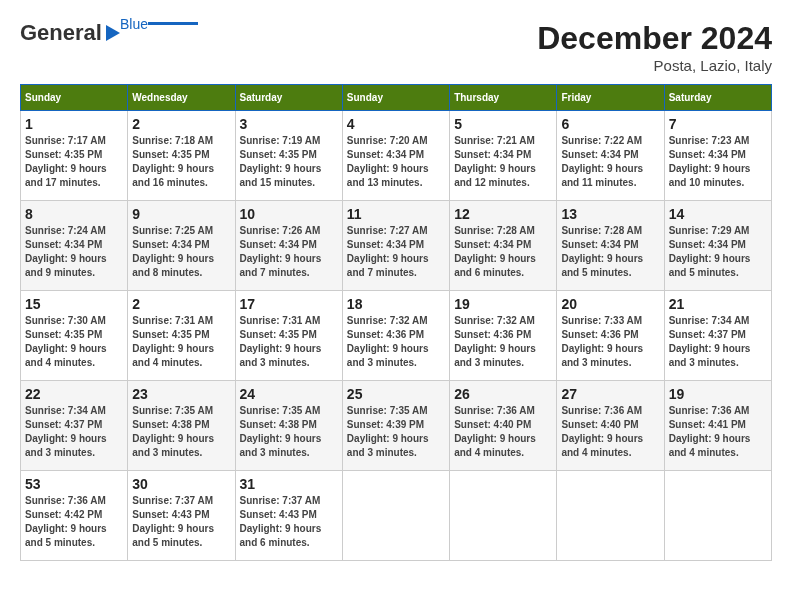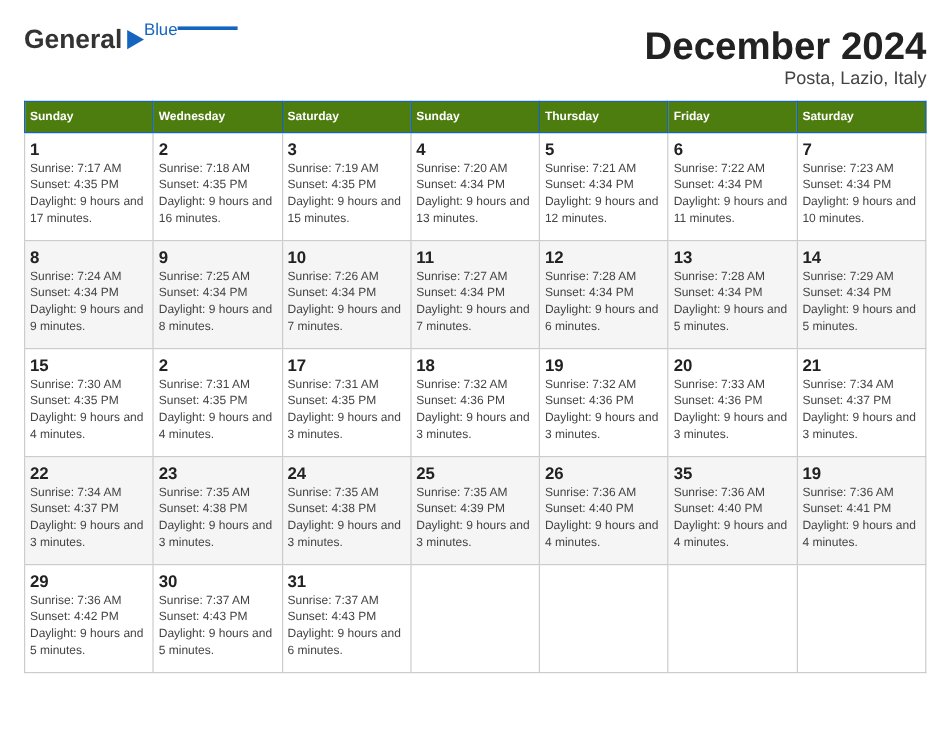--- a/index.html
+++ b/index.html
@@ -81,20 +81,21 @@
       font-size: 14px;
       font-weight: bold;
       color: #222;
       display: block;
       margin-bottom: 2px;
     }
     .day-info {
       font-size: 10px;
       color: #444;
       line-height: 1.4;
+      font-weight: bold;
     }
     .empty-cell {
       background: #f5f5f5;
     }
   </style>
 </head>
 <body>
 
 <div class="header">
   <div class="logo">
@@ -150,25 +151,25 @@
         <td><span class="day-num">19</span><span class="day-info">Sunrise: 7:32 AM<br>Sunset: 4:36 PM<br>Daylight: 9 hours and 3 minutes.</span></td>
         <td><span class="day-num">20</span><span class="day-info">Sunrise: 7:33 AM<br>Sunset: 4:36 PM<br>Daylight: 9 hours and 3 minutes.</span></td>
         <td><span class="day-num">21</span><span class="day-info">Sunrise: 7:34 AM<br>Sunset: 4:37 PM<br>Daylight: 9 hours and 3 minutes.</span></td>
       </tr>
       <tr>
         <td><span class="day-num">22</span><span class="day-info">Sunrise: 7:34 AM<br>Sunset: 4:37 PM<br>Daylight: 9 hours and 3 minutes.</span></td>
         <td><span class="day-num">23</span><span class="day-info">Sunrise: 7:35 AM<br>Sunset: 4:38 PM<br>Daylight: 9 hours and 3 minutes.</span></td>
         <td><span class="day-num">24</span><span class="day-info">Sunrise: 7:35 AM<br>Sunset: 4:38 PM<br>Daylight: 9 hours and 3 minutes.</span></td>
         <td><span class="day-num">25</span><span class="day-info">Sunrise: 7:35 AM<br>Sunset: 4:39 PM<br>Daylight: 9 hours and 3 minutes.</span></td>
         <td><span class="day-num">26</span><span class="day-info">Sunrise: 7:36 AM<br>Sunset: 4:40 PM<br>Daylight: 9 hours and 4 minutes.</span></td>
-        <td><span class="day-num">35</span><span class="day-info">Sunrise: 7:36 AM<br>Sunset: 4:40 PM<br>Daylight: 9 hours and 4 minutes.</span></td>
+        <td><span class="day-num">27</span><span class="day-info">Sunrise: 7:36 AM<br>Sunset: 4:40 PM<br>Daylight: 9 hours and 4 minutes.</span></td>
         <td><span class="day-num">19</span><span class="day-info">Sunrise: 7:36 AM<br>Sunset: 4:41 PM<br>Daylight: 9 hours and 4 minutes.</span></td>
       </tr>
       <tr>
-        <td><span class="day-num">29</span><span class="day-info">Sunrise: 7:36 AM<br>Sunset: 4:42 PM<br>Daylight: 9 hours and 5 minutes.</span></td>
+        <td><span class="day-num">53</span><span class="day-info">Sunrise: 7:36 AM<br>Sunset: 4:42 PM<br>Daylight: 9 hours and 5 minutes.</span></td>
         <td><span class="day-num">30</span><span class="day-info">Sunrise: 7:37 AM<br>Sunset: 4:43 PM<br>Daylight: 9 hours and 5 minutes.</span></td>
         <td><span class="day-num">31</span><span class="day-info">Sunrise: 7:37 AM<br>Sunset: 4:43 PM<br>Daylight: 9 hours and 6 minutes.</span></td>
         <td class="empty-cell"></td>
         <td class="empty-cell"></td>
         <td class="empty-cell"></td>
         <td class="empty-cell"></td>
       </tr>
     </tbody>
 </table>
 

